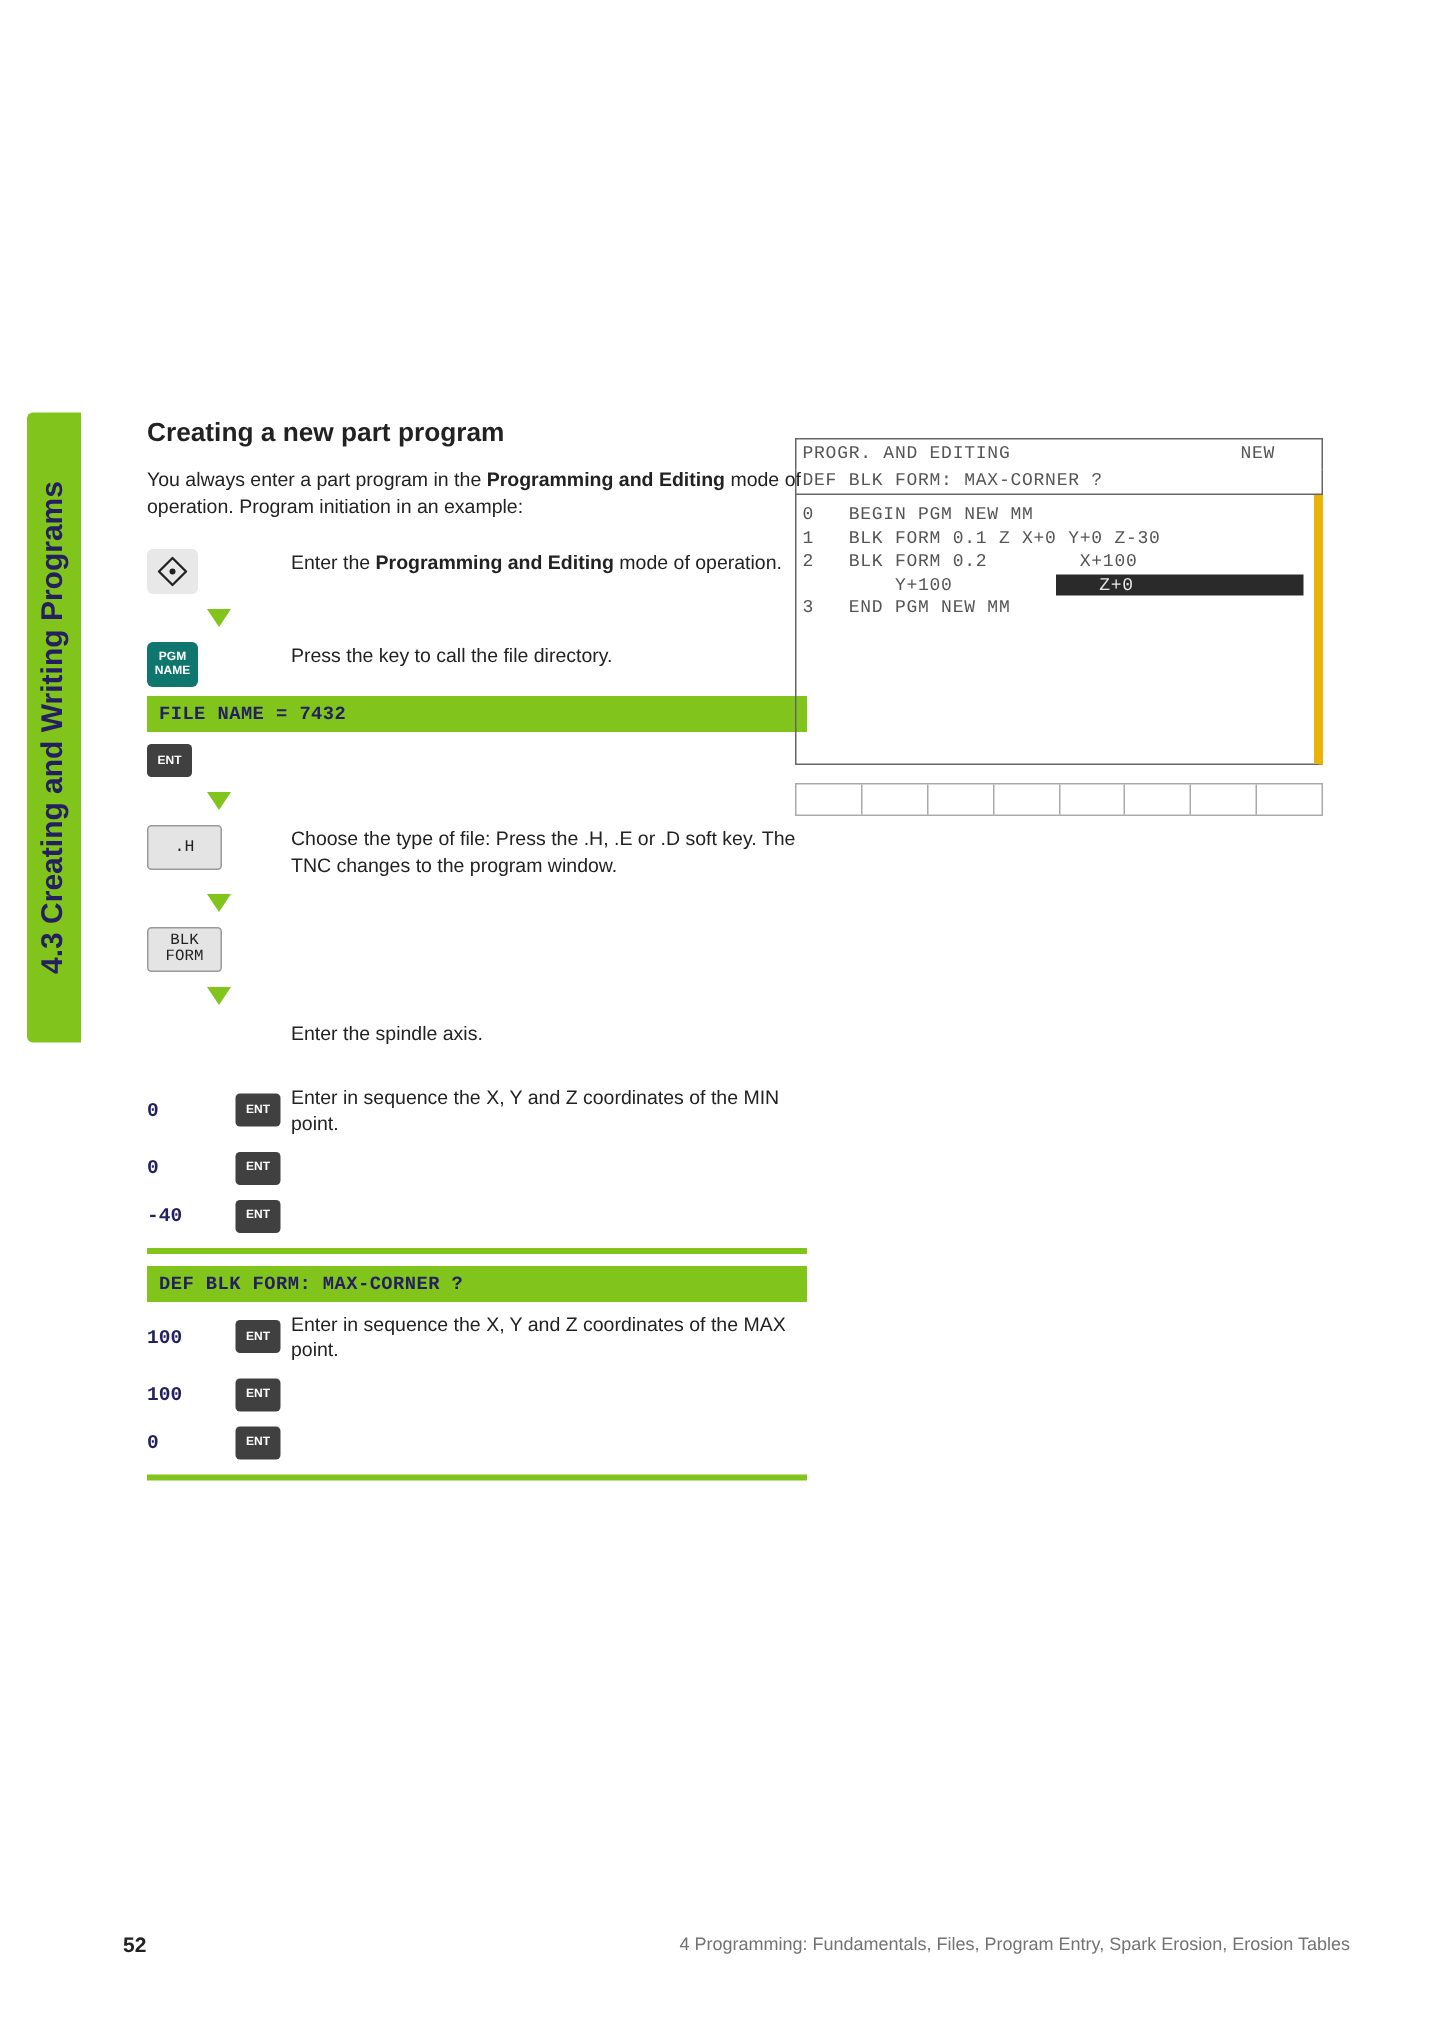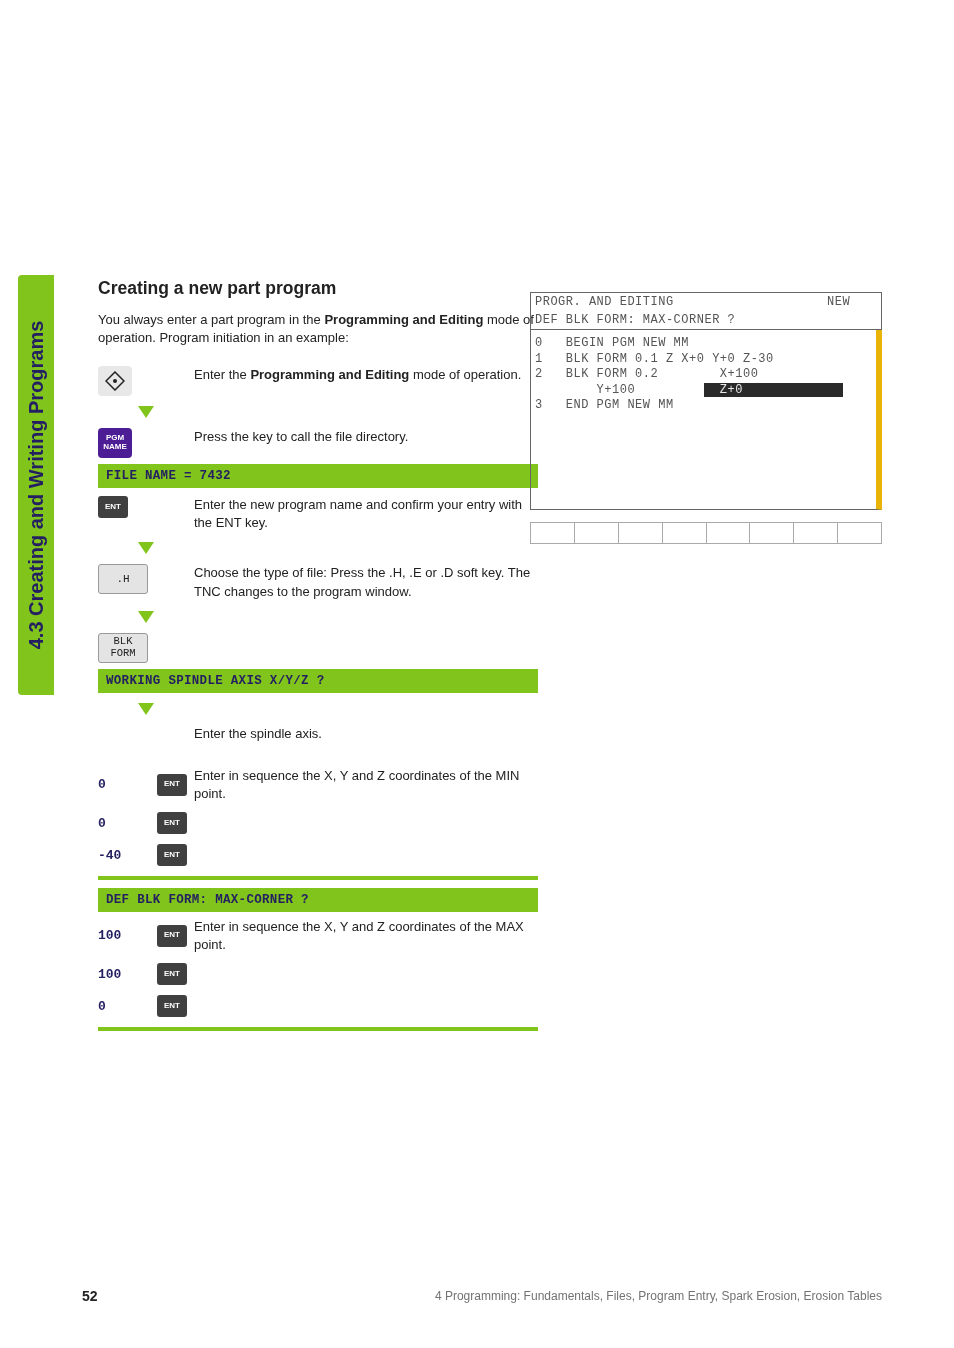--- a/index.html
+++ b/index.html
@@ -72,21 +72,21 @@
       height: 18px;
       display: flex;
       justify-content: center;
       align-items: center;
       flex-shrink: 0;
     }
     .arrow-connector svg { display: block; }
     .key-icon {
       width: 34px;
       height: 30px;
-      background: #4c1d95;
+      background: #0f766e;
       color: #fff;
       font-size: 8px;
       border-radius: 4px;
       display: flex;
       align-items: center;
       justify-content: center;
       text-align: center;
       font-weight: bold;
       line-height: 1.1;
     }
@@ -185,38 +185,38 @@
       border-bottom: 1px solid #666;
       padding: 6px 4px 4px 4px;
       min-height: 180px;
       line-height: 1.3;
       white-space: pre;
     }
     .screenshot-line { display: block; }
     .hl {
       background: #2a2a2a;
       color: #e8e8e8;
-      padding: 0 0;
+      padding: 0 13px;
     }
     .screenshot-softkeys {
       margin-top: 12px;
       display: flex;
       border: 1px solid #aaa;
       height: 22px;
     }
     .screenshot-softkeys > div {
       flex: 1;
       border-right: 1px solid #aaa;
     }
     .screenshot-softkeys > div:last-child { border-right: none; }
     .footer {
       position: absolute;
       bottom: 44px;
       left: 82px;
-      right: 72px;
+      right: 54px;
       display: flex;
       justify-content: space-between;
       align-items: center;
       font-size: 12px;
     }
     .footer .pagenum { font-weight: bold; font-size: 14px; }
     .footer .footertext { color: #737373; }
   </style>
 </head>
 <body>
@@ -260,21 +260,20 @@
     </div>
     <div class="text-col">Press the key to call the file directory.</div>
   </div>
 
   <div class="green-bar">FILE NAME = 7432</div>
 
   <div class="step-row">
     <div class="icon-col">
       <div class="key-icon ent">ENT</div>
     </div>
-    <div class="text-col">Enter the new program name and confirm your entry with the ENT key.</div>
   </div>
 
   <div class="step-row">
     <div class="arrow-connector">
       <svg width="24" height="18" viewBox="0 0 24 18">
           <polygon points="4,4 20,4 12,16" fill="#80c41c"></polygon>
         </svg>
     </div>
   </div>
 
@@ -293,21 +292,20 @@
     </div>
   </div>
 
   <div class="step-row">
     <div class="icon-col">
       <div class="softkey" style="white-space:pre-line; font-size:10.5px; line-height:1.1">BLK
 FORM</div>
     </div>
   </div>
 
-  <div class="green-bar">WORKING SPINDLE AXIS X/Y/Z ?</div>
 
   <div class="step-row">
     <div class="arrow-connector">
       <svg width="24" height="18" viewBox="0 0 24 18">
           <polygon points="4,4 20,4 12,16" fill="#80c41c"></polygon>
         </svg>
     </div>
   </div>
 
   <div class="step-row">

